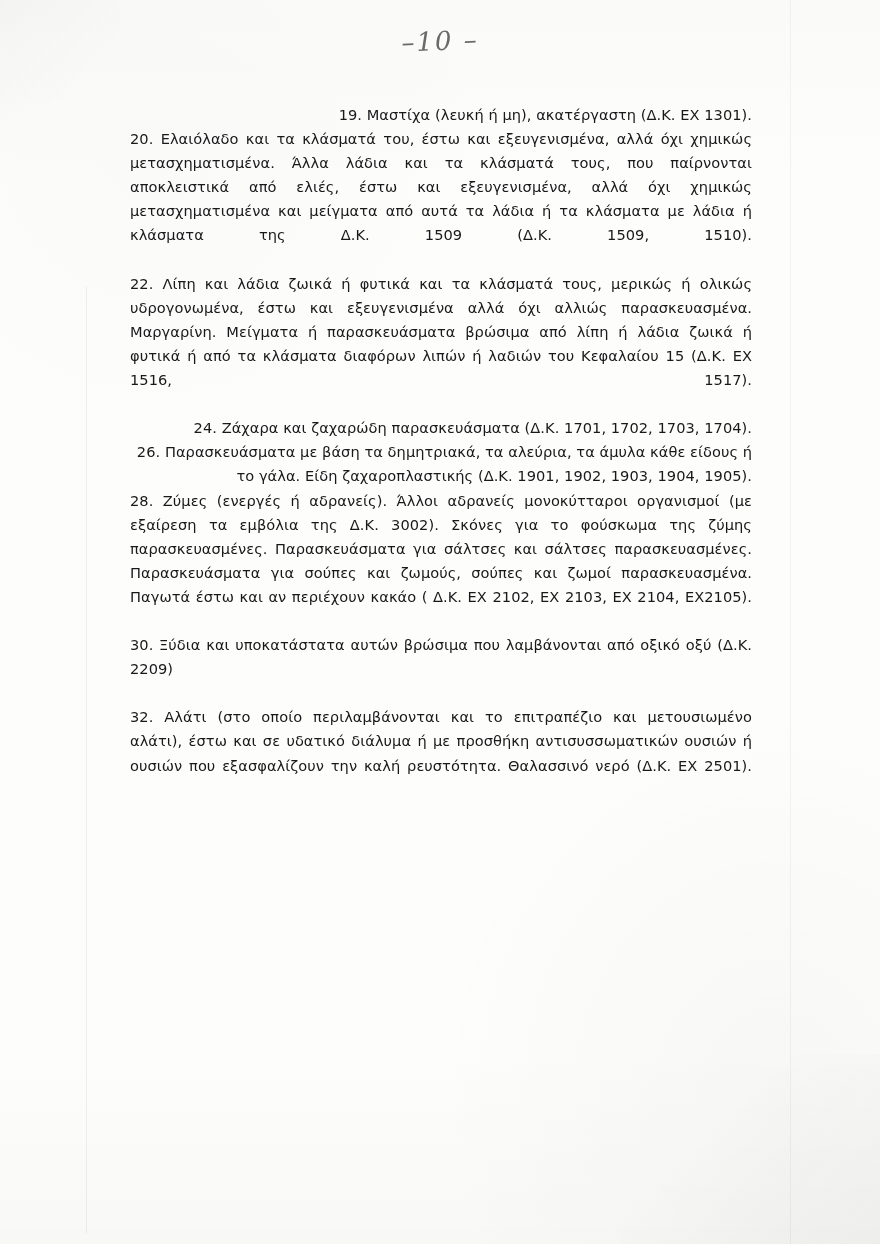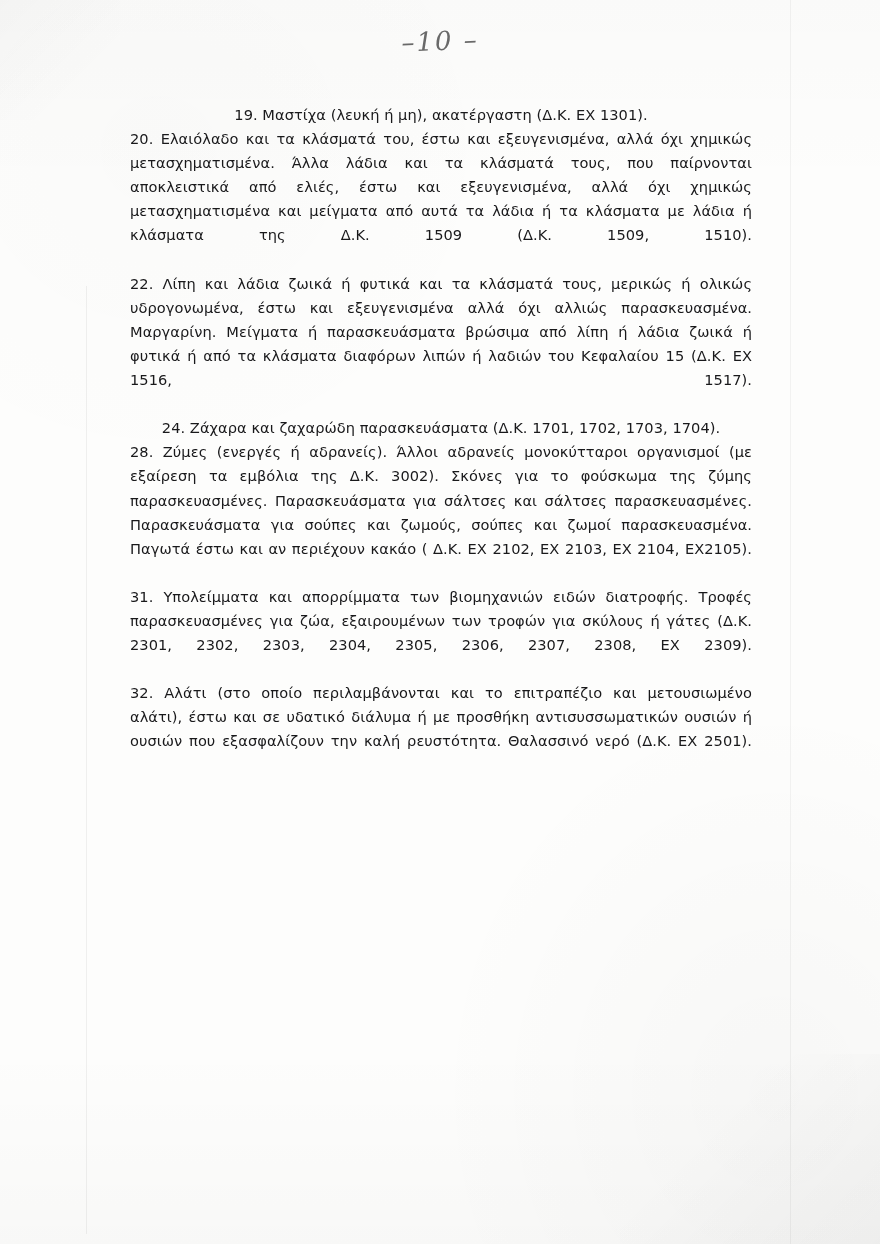--- a/index.html
+++ b/index.html
@@ -87,21 +87,21 @@
     letter-spacing: 0.05px;
     -webkit-font-smoothing: antialiased;
   }
   
   .para::after {
     content: "";
     display: inline-block;
     width: 100%;
   }
   .para.no-justify {
-    text-align: center;
+    text-align: right;
   }
   .para.no-justify::after { content: none; }
 </style>
 </head>
 <body>
 
 <div class="page">
 
   <div class="scan-tint"></div>
   <div class="edge-shadow-topleft"></div>
@@ -109,19 +109,20 @@
   <div class="scan-line left"></div>
   <div class="scan-line right"></div>
 
   <div class="page-number-hand">–10 –</div>
 
   <div class="content">
     <p class="para no-justify">19.  Μαστίχα (λευκή ή μη), ακατέργαστη (Δ.Κ. ΕΧ 1301).</p>
     <p class="para">20. Ελαιόλαδο και τα κλάσματά του, έστω και εξευγενισμένα, αλλά όχι χημικώς μετασχηματισμένα. Άλλα λάδια και τα κλάσματά τους, που παίρνονται αποκλειστικά από ελιές, έστω και εξευγενισμένα, αλλά όχι χημικώς μετασχηματισμένα και μείγματα από αυτά τα λάδια ή τα κλάσματα με λάδια ή κλάσματα της Δ.Κ. 1509 (Δ.Κ. 1509, 1510).</p>
     <p class="para">22.   Λίπη και λάδια ζωικά ή φυτικά και τα κλάσματά τους, μερικώς ή ολικώς υδρογονωμένα, έστω και εξευγενισμένα αλλά όχι αλλιώς παρασκευασμένα. Μαργαρίνη. Μείγματα ή παρασκευάσματα βρώσιμα από λίπη ή λάδια ζωικά ή φυτικά ή από τα κλάσματα διαφόρων λιπών ή λαδιών του Κεφαλαίου 15 (Δ.Κ. ΕΧ 1516, 1517).</p>
     <p class="para no-justify">24. Ζάχαρα και ζαχαρώδη παρασκευάσματα (Δ.Κ. 1701, 1702, 1703, 1704).</p>
+    <p class="para no-justify">26. Παρασκευάσματα με βάση τα δημητριακά, τα αλεύρια, τα άμυλα κάθε είδους ή το γάλα. Είδη ζαχαροπλαστικής (Δ.Κ. 1901, 1902, 1903, 1904, 1905).</p>
     <p class="para">28. Ζύμες (ενεργές ή αδρανείς). Άλλοι αδρανείς μονοκύτταροι οργανισμοί (με εξαίρεση τα εμβόλια της Δ.Κ. 3002). Σκόνες για το φούσκωμα της ζύμης παρασκευασμένες. Παρασκευάσματα για σάλτσες και σάλτσες παρασκευασμένες. Παρασκευάσματα για σούπες και ζωμούς, σούπες και ζωμοί παρασκευασμένα. Παγωτά έστω και αν περιέχουν κακάο ( Δ.Κ.  ΕΧ 2102, ΕΧ 2103,  ΕΧ 2104, ΕΧ2105).</p>
-    <p class="para">31. Υπολείμματα και απορρίμματα των βιομηχανιών ειδών διατροφής. Τροφές παρασκευασμένες για ζώα, εξαιρουμένων των  τροφών για σκύλους ή γάτες (Δ.Κ. 2301, 2302, 2303, 2304, 2305, 2306, 2307, 2308, ΕΧ 2309).</p>
+    <p class="para">30. Ξύδια και υποκατάστατα αυτών βρώσιμα που λαμβάνονται από οξικό οξύ (Δ.Κ. 2209)</p>
     <p class="para">32. Αλάτι (στο οποίο περιλαμβάνονται και το επιτραπέζιο και μετουσιωμένο αλάτι), έστω και σε υδατικό διάλυμα ή με προσθήκη αντισυσσωματικών ουσιών ή ουσιών που εξασφαλίζουν την καλή ρευστότητα. Θαλασσινό νερό (Δ.Κ. ΕΧ 2501).</p>
 
   </div>
 
 </div>
 
 </body></html>

